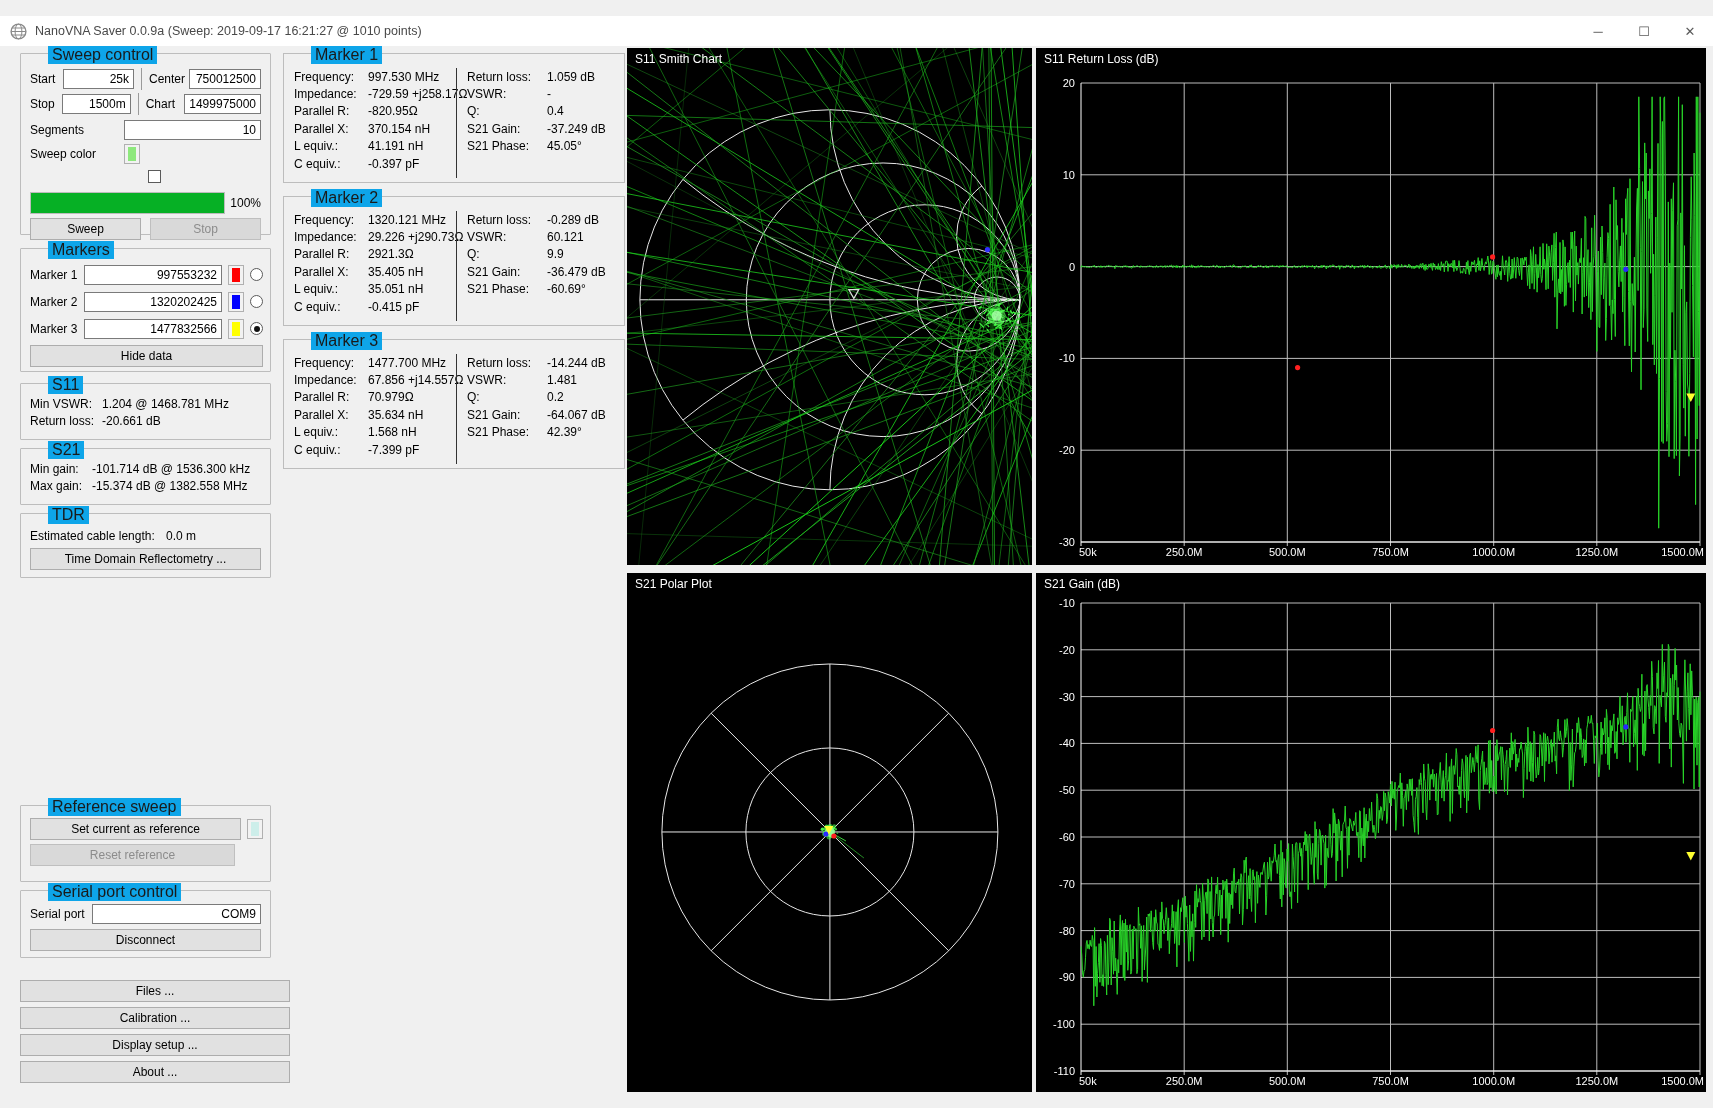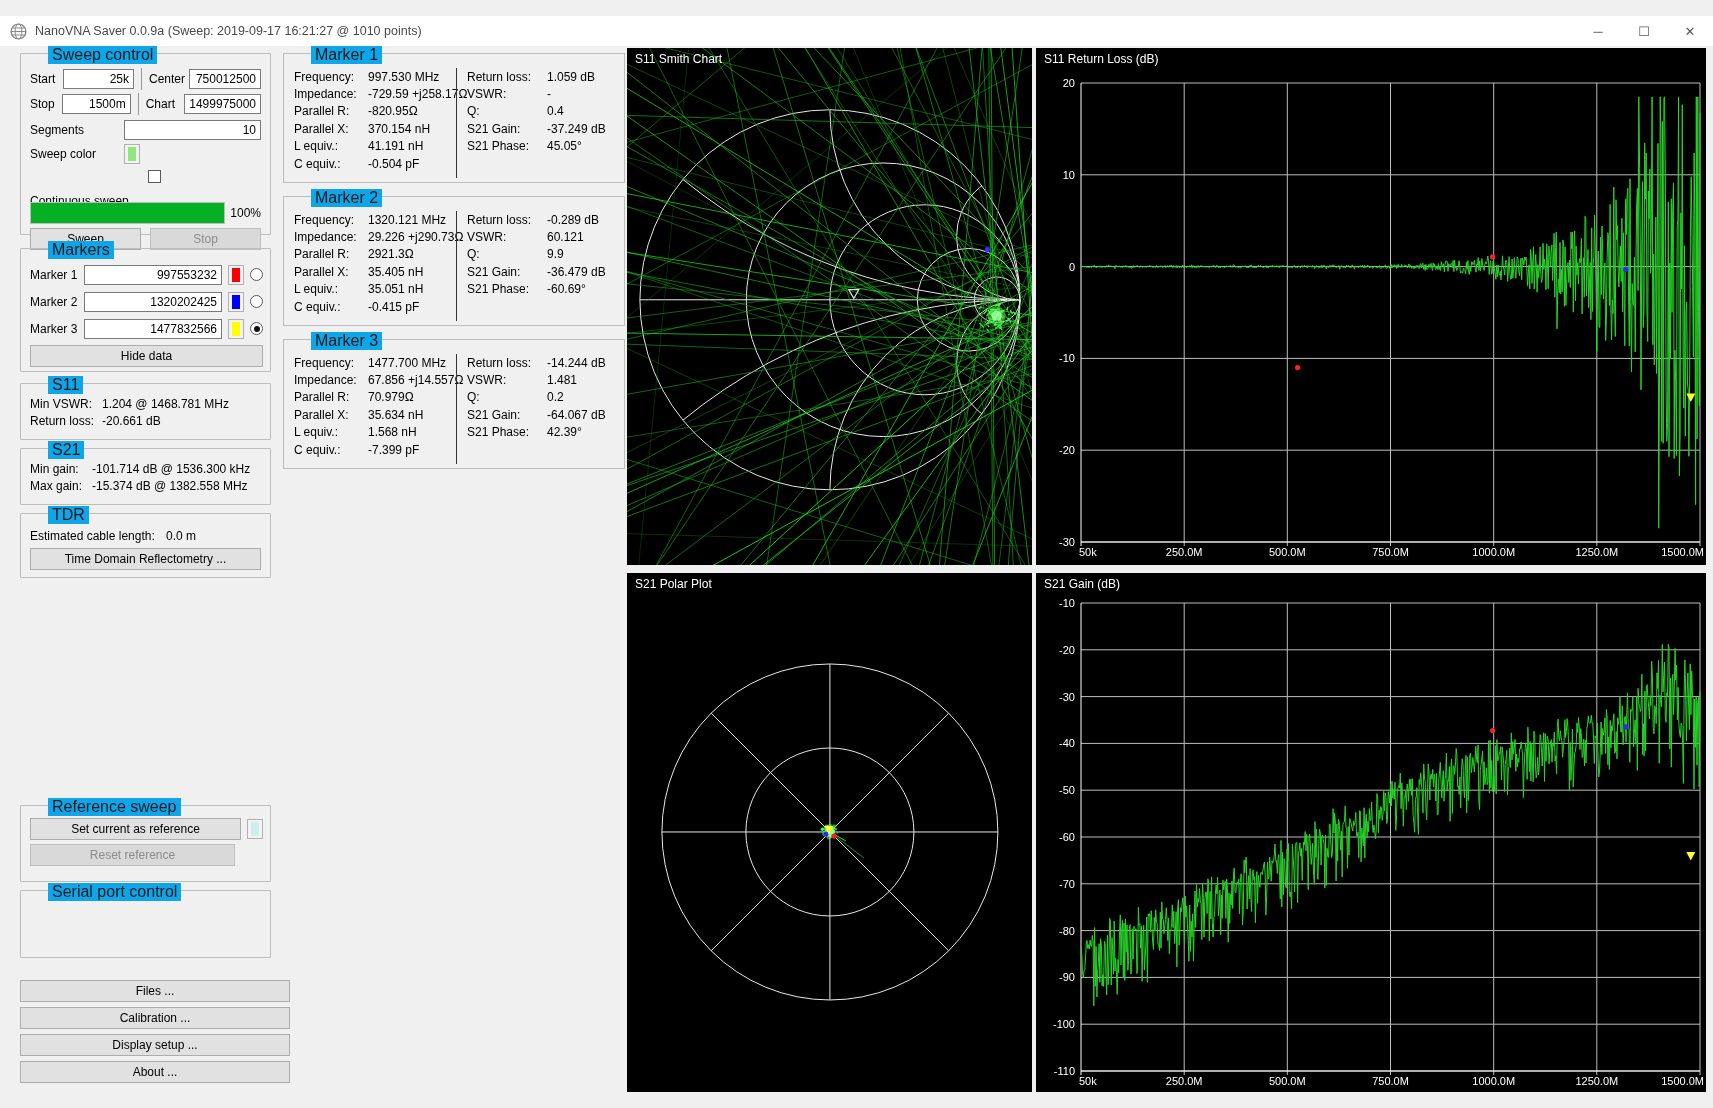--- a/index.html
+++ b/index.html
@@ -96,21 +96,21 @@
         <div class="row" style="height:24px;margin-top:1px;">
           <span class="lbl" style="width:94px;">Sweep color</span>
           <span class="swatch-btn">
               <span class="swatch-inner" id="sweep-color-inner" style="background: rgb(142, 232, 125);"></span>
             </span>
         </div>
         <div class="row" style="height:21px;">
           <span class="lbl" style="width:118px;margin-top:48px;">Continuous sweep</span>
           <span class="checkbox"></span>
         </div>
-        <div class="row" style="height:24px;margin-top:14px;">
+        <div class="row" style="height:24px;margin-top:4px;">
           <div class="progress" style="flex:1;">
               <div class="fill" id="progress-fill" style="width: 100%;"></div>
             </div>
           <span class="lbl" style="margin-left:5px;">100%</span>
         </div>
         <div class="row" style="height:26px;margin-top:1px;">
           <div class="btn" style="flex:1;margin-right:9px;">Sweep</div>
           <div class="btn disabled" style="flex:1;">Stop</div>
         </div>
       </div>
@@ -198,20 +198,27 @@
           <span class="swatch-btn" style="margin-left:6px;">
               <span class="swatch-inner" id="ref-color-inner" style="background: rgb(205, 238, 234);"></span>
             </span>
         </div>
         <div class="btn disabled" style="margin-top:4px;margin-right:28px;">Reset reference</div>
       </div>
     </div>
 
     <div class="gb" style="top:890px;height:68px;">
       <div class="gb-title">Serial port control</div>
+      <div style="padding:12px 9px 0 9px;">
+        <div class="row" style="height:22px;">
+          <span class="lbl" style="width:62px;">Serial port</span>
+          <span class="tb" style="flex:1;">COM9</span>
+        </div>
+        <div class="btn" style="margin-top:4px;">Disconnect</div>
+      </div>
     </div>
 
     <div style="position:absolute;top:980px;left:0;width:270px;" id="bottom-buttons">
         <div class="btn" style="margin-bottom: 5px;">Files ...</div>
         <div class="btn" style="margin-bottom: 5px;">Calibration ...</div>
         <div class="btn" style="margin-bottom: 5px;">Display setup ...</div>
         <div class="btn" style="margin-bottom: 5px;">About ...</div>
       </div>
   </div>
 
@@ -235,21 +242,21 @@
             <div class="kv">
               <span class="k">Parallel X:</span>
               <span>370.154 nH</span>
             </div>
             <div class="kv">
               <span class="k">L equiv.:</span>
               <span>41.191 nH</span>
             </div>
             <div class="kv">
               <span class="k">C equiv.:</span>
-              <span>-0.504 pF</span>
+              <span>-0.397 pF</span>
             </div>
           </div>
           <div class="mk-right">
             <div class="kv">
               <span class="k">Return loss:</span>
               <span>1.059 dB</span>
             </div>
             <div class="kv">
               <span class="k">VSWR:</span>
               <span>-</span>

